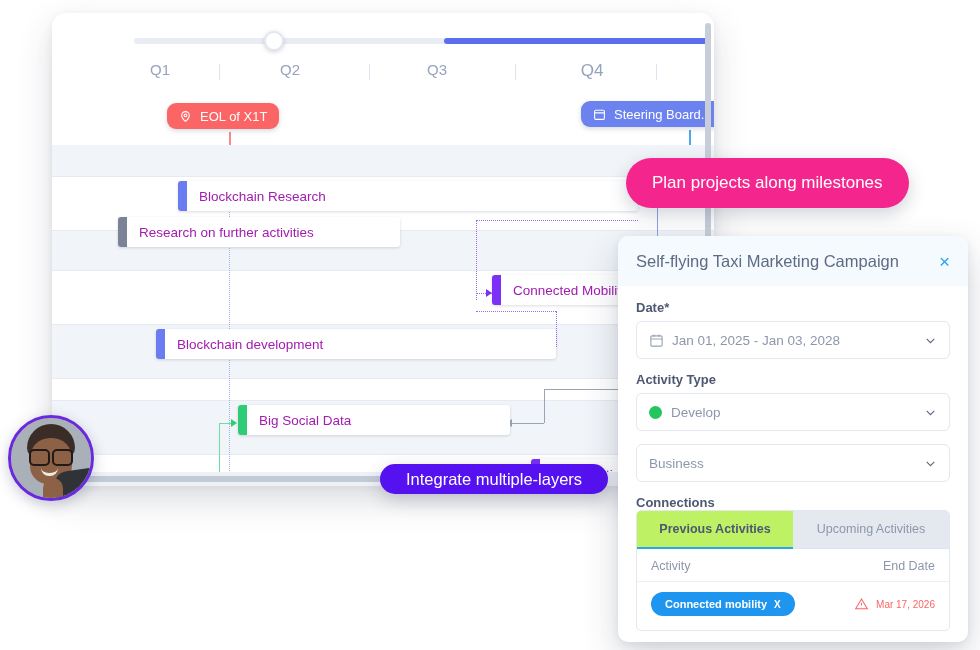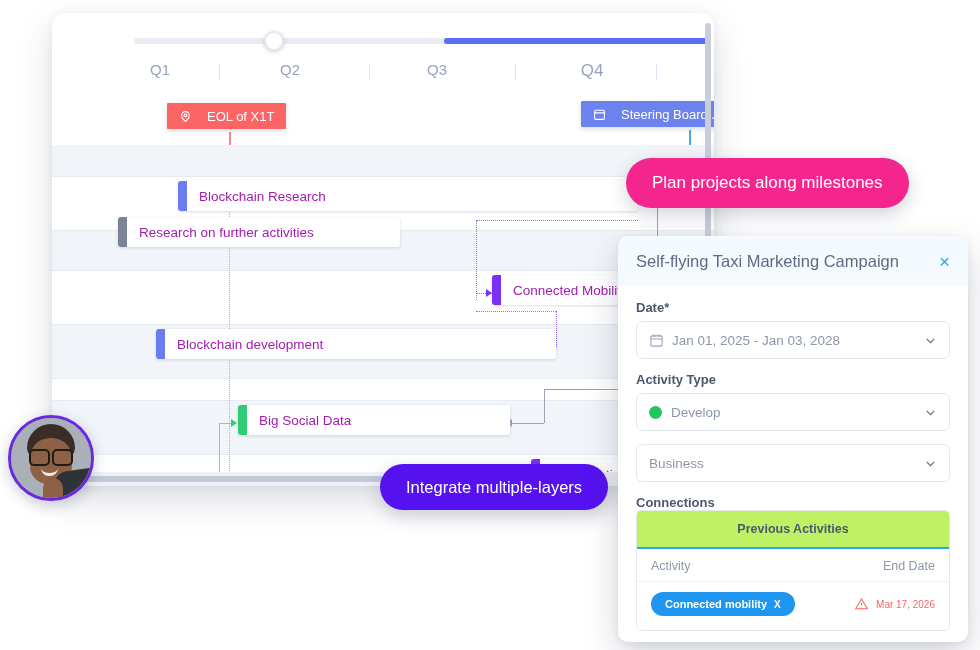--- a/index.html
+++ b/index.html
@@ -32,22 +32,22 @@
     background: #ffffff; border: 2px solid #e3e7ef; border-radius: 50%;
     box-shadow: 0 1px 4px rgba(40,50,80,.22); }
 
   
   .quarters { position: absolute; left: 0; top: 48px; width: 100%; height: 40px; }
   .q-label { position: absolute; top: 0; color: #97a2be; font-weight: 400;
     transform: translateX(-50%); white-space: nowrap; }
   .q-tick { position: absolute; top: 3px; width: 1px; height: 16px; background: #dfe4ee; }
 
   
-  .ms-badge { position: absolute; display: flex; align-items: center; gap: 15px;
-    height: 26px; padding: 0 12px; border-radius: 1px; color: #fff;
+  .ms-badge { position: absolute; display: flex; align-items: center; gap: 8px;
+    height: 26px; padding: 0 12px; border-radius: 9px; color: #fff;
     font-size: 13px; white-space: nowrap;
     box-shadow: 0 2px 5px rgba(40,50,80,.18); }
   .ms-badge.red { background: #fb6565; }
   .ms-badge.blue { background: #6b82ef; }
   .ms-line { position: absolute; width: 2px; }
   .ms-line.red { background: #fb8b8b; }
   .ms-line.blue { background: #4aa8f0; }
   .ms-ico { width: 13px; height: 13px; display: block; }
 
   
@@ -77,21 +77,21 @@
     background: #eef1f6; }
   .sb-h-thumb { position: absolute; left: 6px; bottom: 4px; width: 520px; height: 6px;
     background: #c2cad6; border-radius: 3px; }
 
   
   .pill { position: absolute; display: flex; align-items: center; justify-content: center;
     color: #ffffff; border-radius: 28px; font-weight: normal; white-space: nowrap;
     box-shadow: 0 6px 18px rgba(40,50,80,.22); }
   .pill.pink { background: #f4258c; left: 626px; top: 158px; height: 50px; padding: 0 26px;
     font-size: 17px; }
-  .pill.violet { background: #5511f0; left: 380px; top: 464px; height: 46px; padding: 0 26px;
+  .pill.violet { background: #5511f0; left: 380px; top: 464px; height: 30px; padding: 0 26px;
     font-size: 16.5px; }
 
   
   .avatar-wrap { position: absolute; left: 8px; top: 415px; width: 86px; height: 86px;
     border-radius: 50%; border: 3px solid #6a28e0; overflow: hidden;
     background: #9aa3ad; box-shadow: 0 4px 14px rgba(40,50,80,.25); }
   .avatar-photo { position: absolute; inset: 0; }
   .av-bg { position: absolute; inset: 0; background: #a9b0b8; }
   .av-hair { position: absolute; left: 16px; top: 6px; width: 48px; height: 34px;
     background: #3a2c26; border-radius: 24px 24px 10px 10px; }
@@ -324,20 +324,21 @@
         <svg class="chev" viewBox="0 0 24 24" fill="none" stroke="#5f6b85" stroke-width="2.2">
           <path d="M5 9l7 7 7-7"></path>
         </svg>
       </div>
 
       <div class="field-label" style="margin-bottom:0">Connections</div>
 
       <div class="conn-box">
         <div class="tabs">
           <div class="tab active">Previous Activities</div>
+          <div class="tab inactive">Upcoming Activities</div>
         </div>
         <div class="conn-head">
           <span>Activity</span>
           <span>End Date</span>
         </div>
         <div class="conn-row">
           <span class="chip">
             <span>Connected mobility</span>
             <span class="chip-x">X</span>
           </span>

